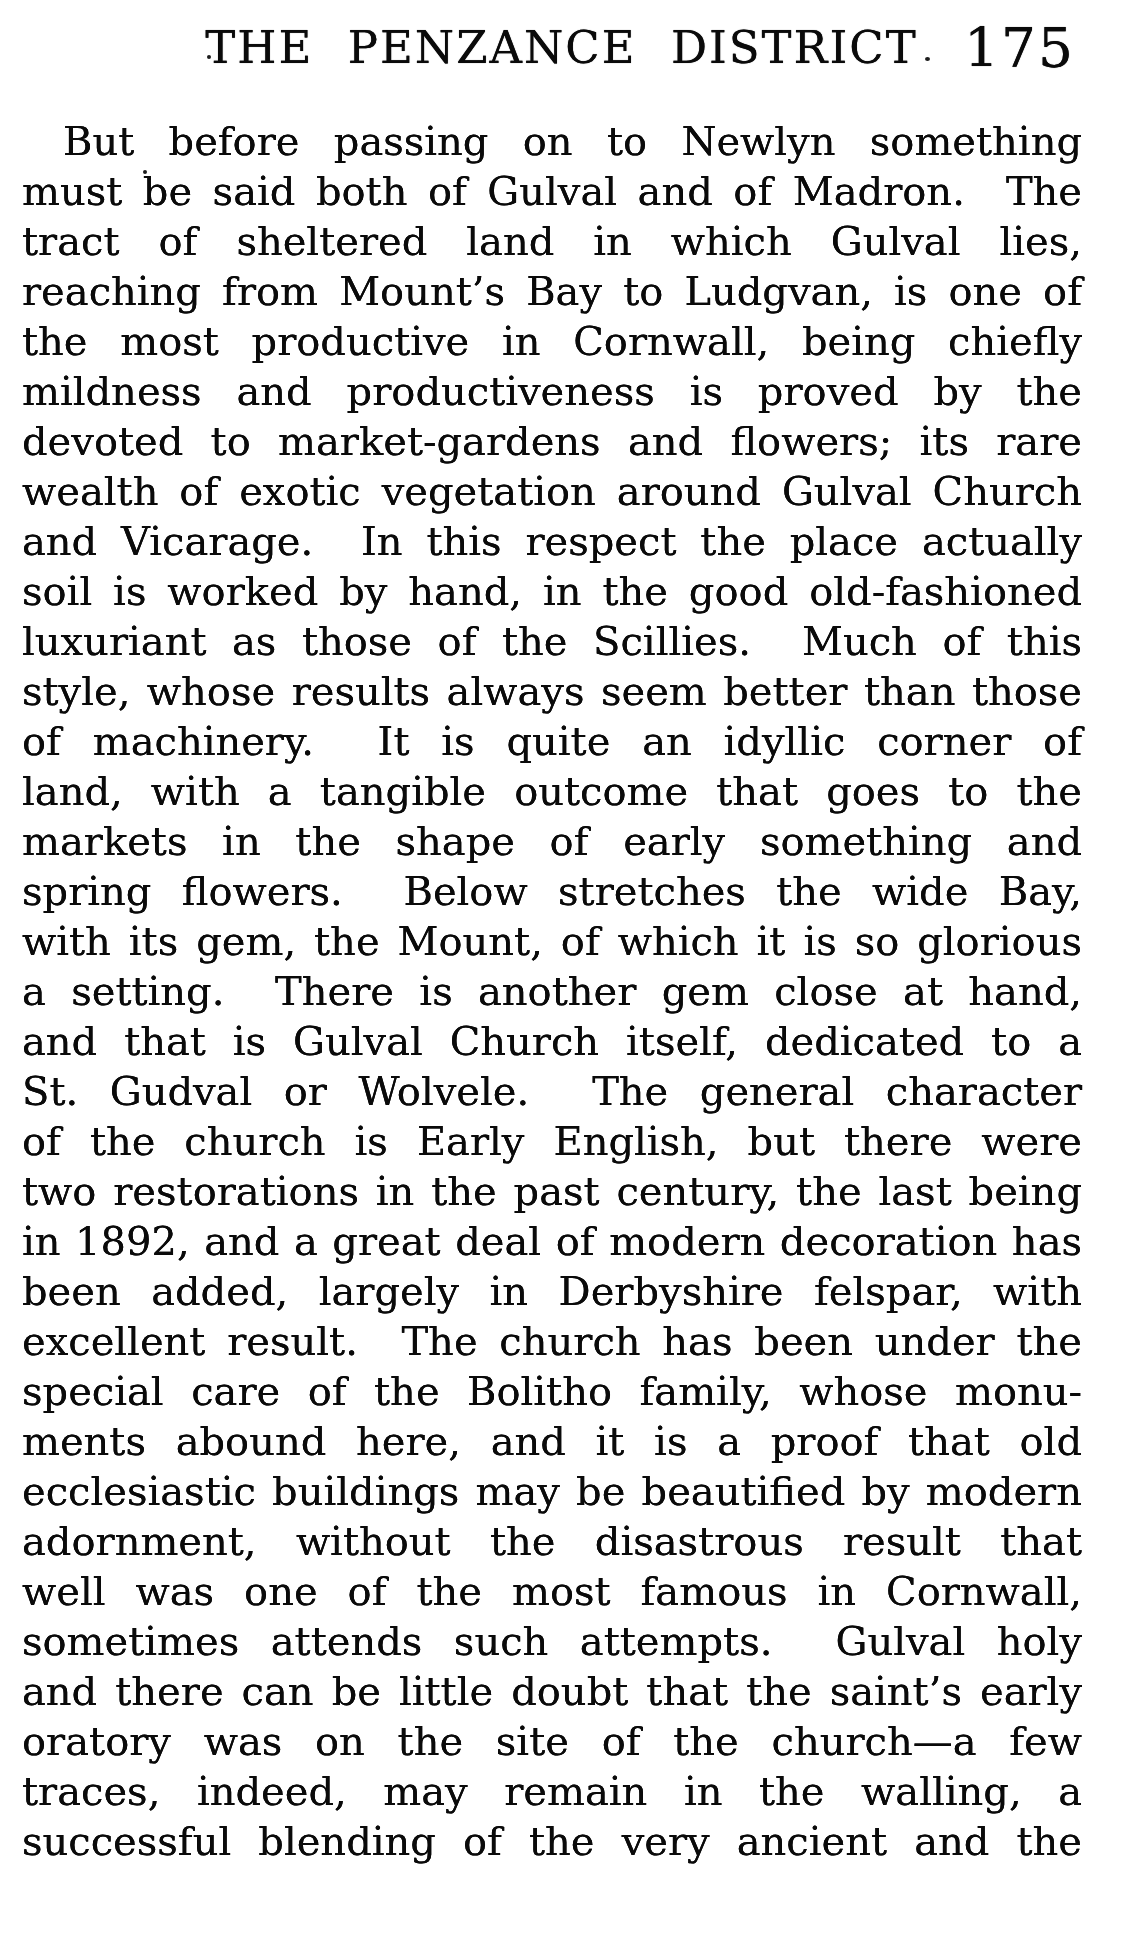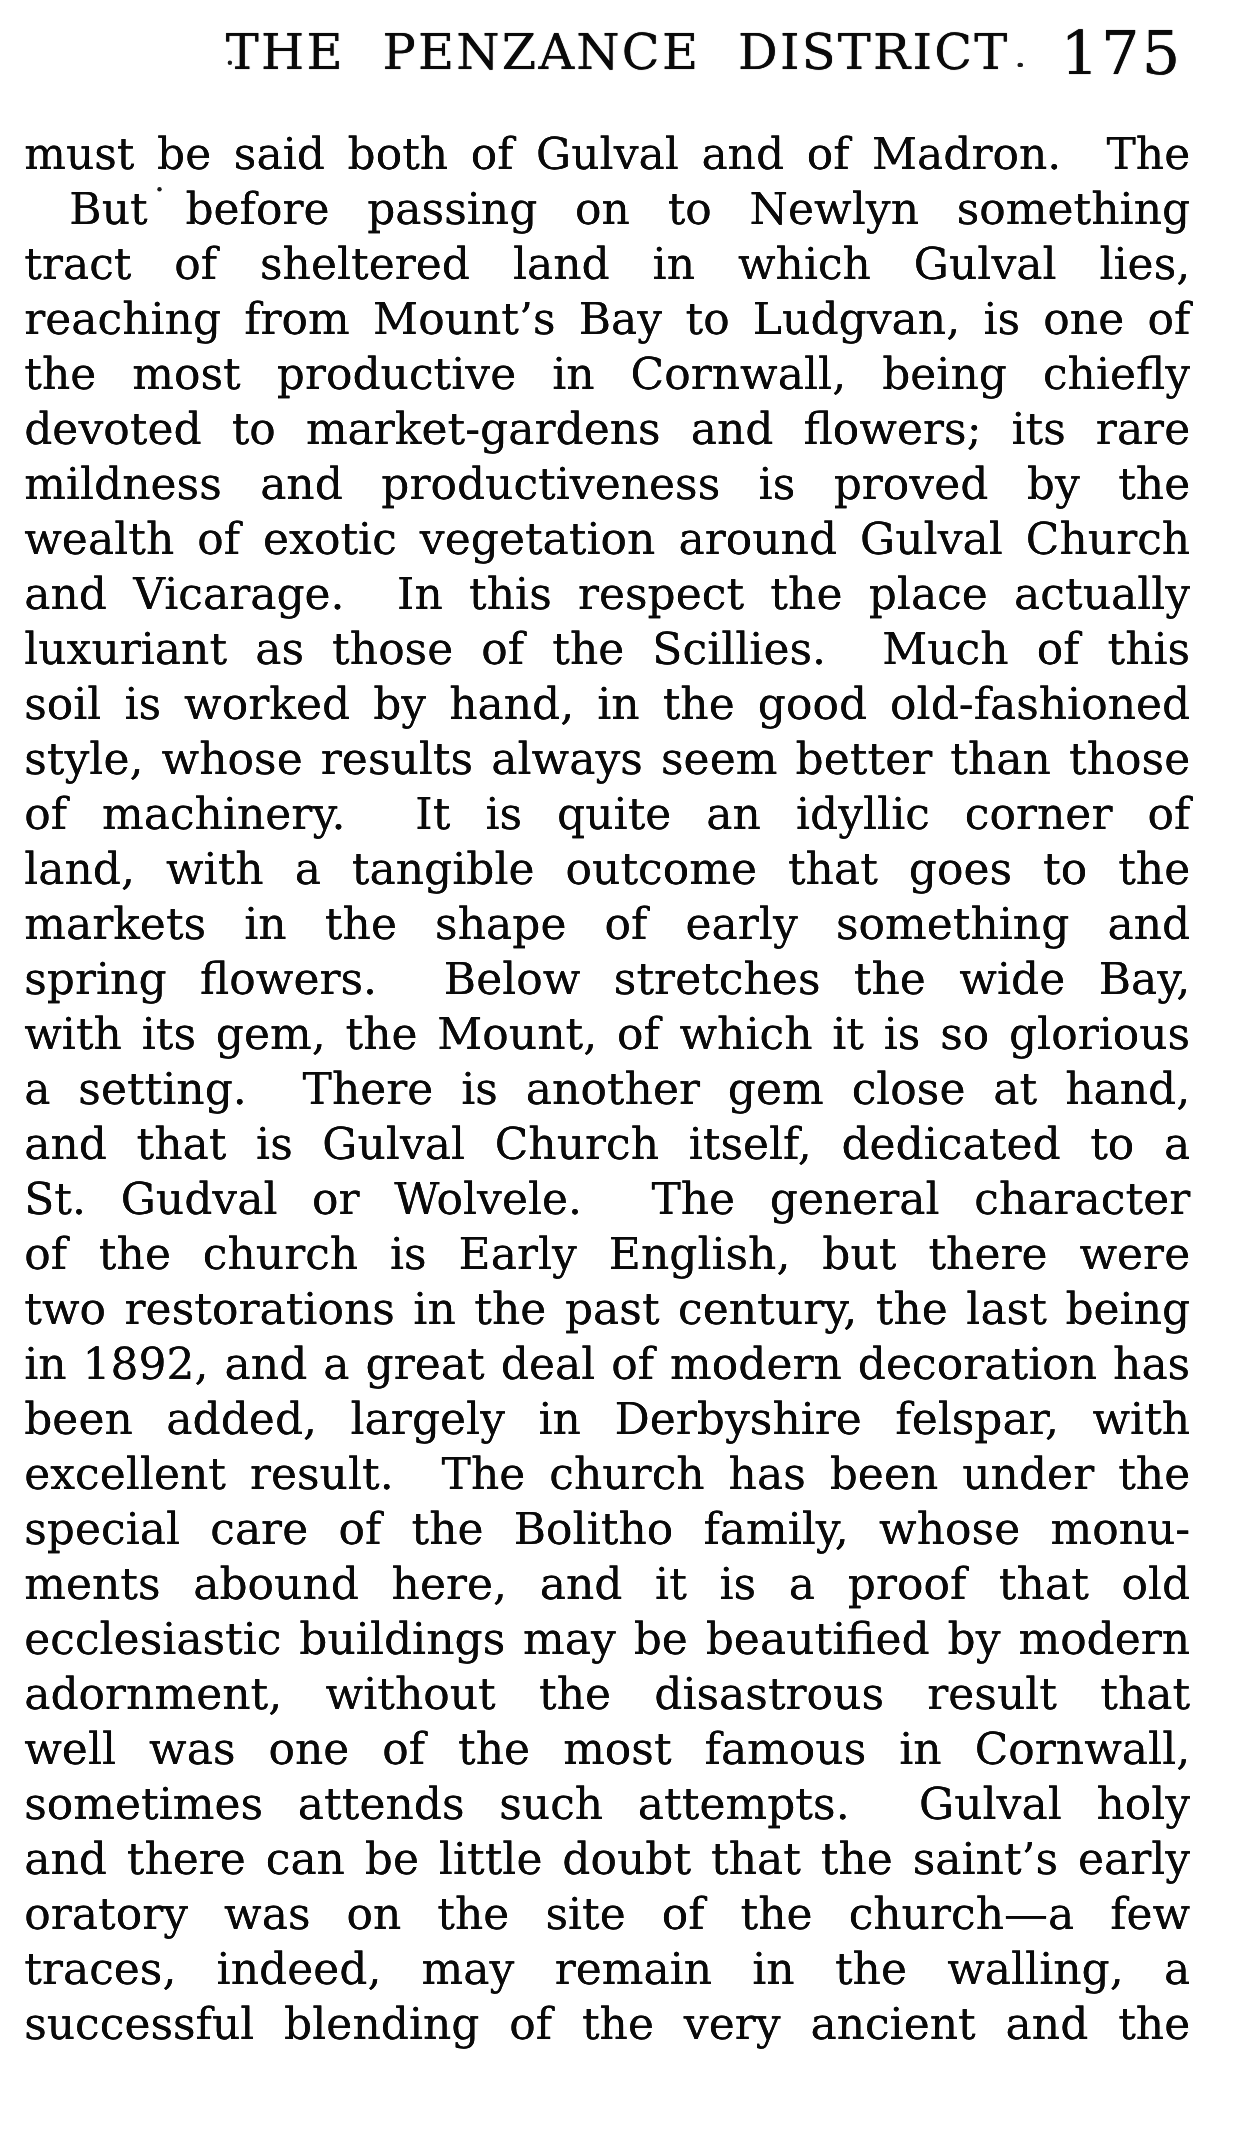--- a/index.html
+++ b/index.html
@@ -83,31 +83,31 @@
 
 <div class="page">
 
   <div class="running-header">
     <div class="header-title">THE PENZANCE DISTRICT</div>
     <div class="header-page-number">175</div>
   </div>
 
   <div class="text-block">
 
-  <div class="text-line">must be said both of Gulval and of Madron.&nbsp; The</div>
-      <div class="text-line indent">But before passing on to Newlyn something</div>
+  <div class="text-line indent">But before passing on to Newlyn something</div>
+      <div class="text-line">must be said both of Gulval and of Madron.&nbsp; The</div>
       <div class="text-line">tract of sheltered land in which Gulval lies,</div>
       <div class="text-line">reaching from Mount’s Bay to Ludgvan, is one of</div>
       <div class="text-line">the most productive in Cornwall, being chiefly</div>
+      <div class="text-line">mildness and productiveness is proved by the</div>
       <div class="text-line">devoted to market-gardens and flowers; its rare</div>
-      <div class="text-line">mildness and productiveness is proved by the</div>
       <div class="text-line">wealth of exotic vegetation around Gulval Church</div>
       <div class="text-line">and Vicarage.&nbsp; In this respect the place actually</div>
+      <div class="text-line">soil is worked by hand, in the good old-fashioned</div>
       <div class="text-line">luxuriant as those of the Scillies.&nbsp; Much of this</div>
-      <div class="text-line">soil is worked by hand, in the good old-fashioned</div>
       <div class="text-line">style, whose results always seem better than those</div>
       <div class="text-line">of machinery.&nbsp; It is quite an idyllic corner of</div>
       <div class="text-line">land, with a tangible outcome that goes to the</div>
       <div class="text-line">markets in the shape of early something and</div>
       <div class="text-line">spring flowers.&nbsp; Below stretches the wide Bay,</div>
       <div class="text-line">with its gem, the Mount, of which it is so glorious</div>
       <div class="text-line">a setting.&nbsp; There is another gem close at hand,</div>
       <div class="text-line">and that is Gulval Church itself, dedicated to a</div>
       <div class="text-line">St. Gudval or Wolvele.&nbsp; The general character</div>
       <div class="text-line">of the church is Early English, but there were</div>

